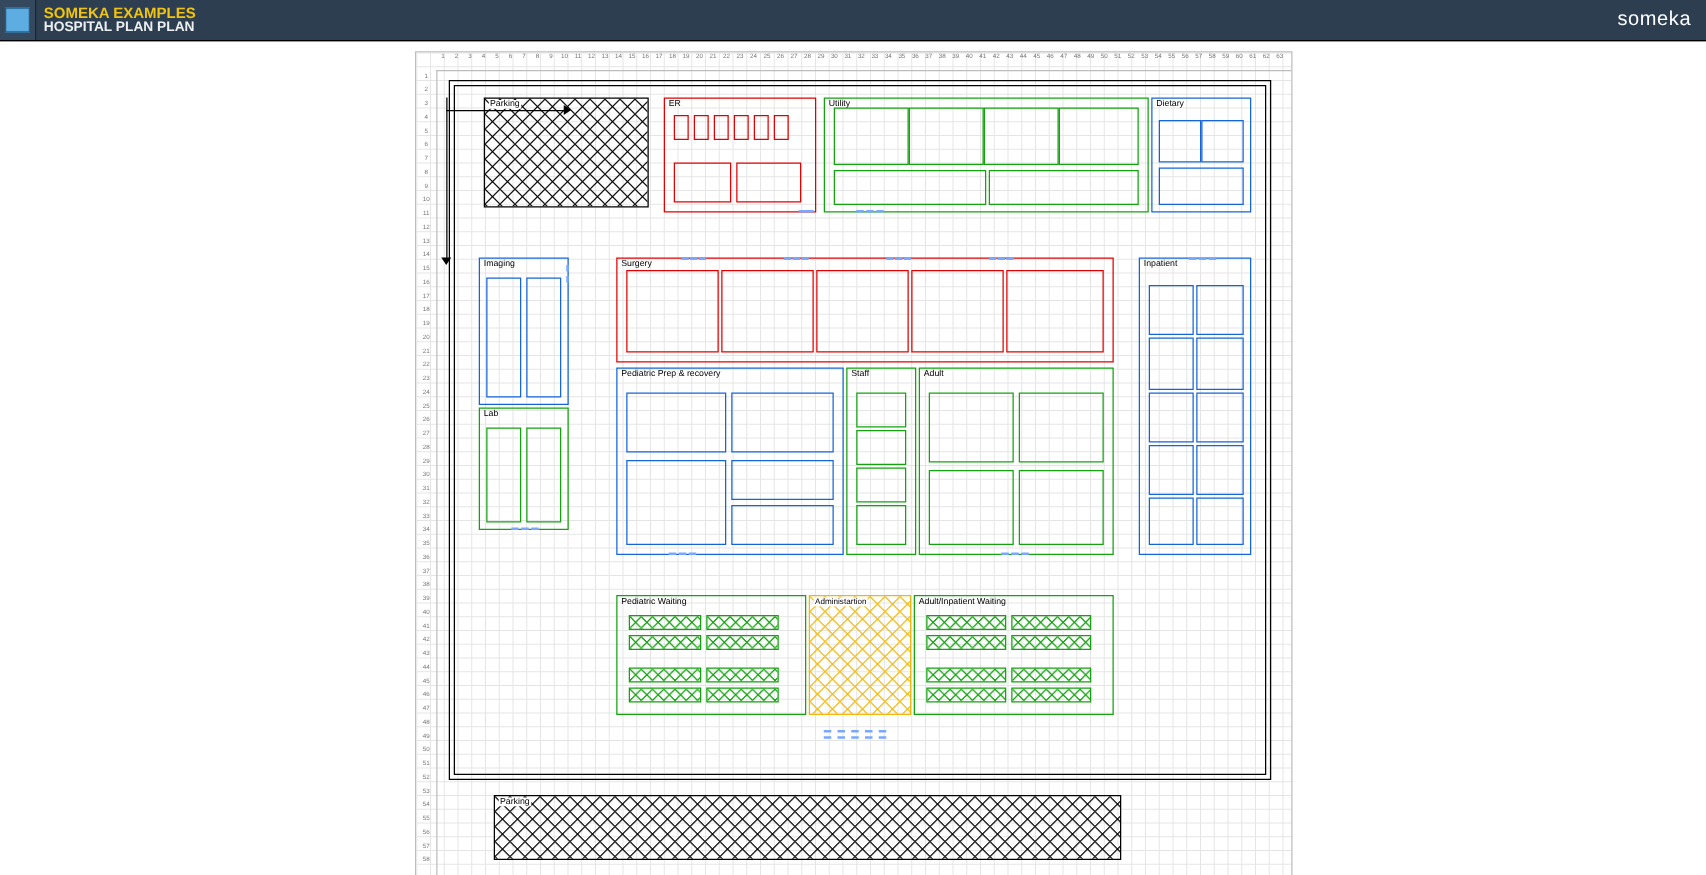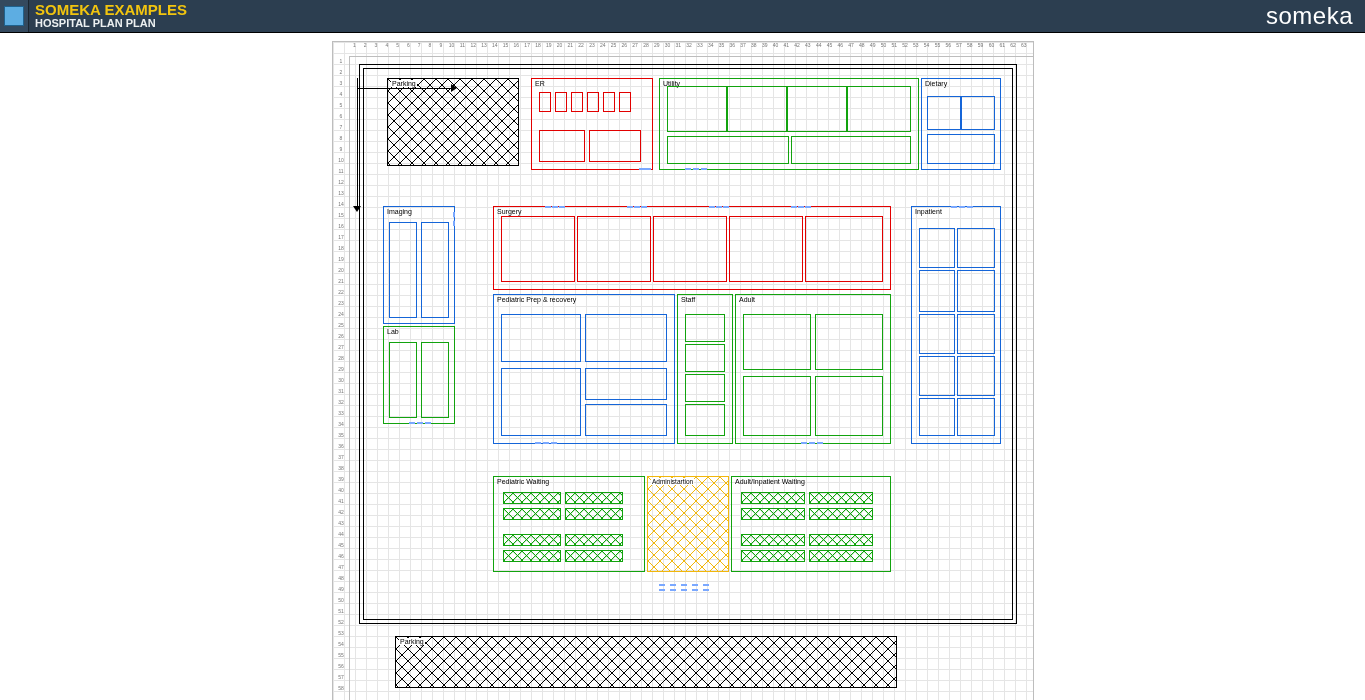--- a/index.html
+++ b/index.html
@@ -1,22 +1,22 @@
 <!DOCTYPE html>
 <html><head>
 <meta charset="utf-8">
 <style>
   html,body{margin:0;padding:0;font-family:Arial,Helvetica,sans-serif;background:#fff;}
   .header{background:#2c3e50;height:32px;display:flex;align-items:stretch;border-bottom:1px solid #000;position:relative;}
   .header .iconbox{width:28px;background:#34495e;display:flex;align-items:center;justify-content:center;border-right:1px solid #1a2530;}
   .header .iconbox .ic{width:18px;height:18px;background:#5dade2;border:1px solid #1f618d;}
   .header .titles{display:flex;flex-direction:column;justify-content:center;padding-left:6px;line-height:1.05;}
-  .header .brand{color:#f1c40f;font-size:15px;font-weight:bold;}
+  .header .brand{color:#f1c40f;font-size:12px;font-weight:bold;}
   .header .title{color:#ecf0f1;font-size:11px;font-weight:bold;}
-  .header .right{position:absolute;right:12px;top:0;height:32px;display:flex;align-items:center;color:#fff;font-size:24px;letter-spacing:.5px;}
+  .header .right{position:absolute;right:12px;top:0;height:32px;display:flex;align-items:center;color:#fff;font-size:16px;letter-spacing:.5px;}
   .stage{position:relative;margin:8px auto 0 auto;width:1365px;height:660px;}
   .canvaswrap{position:absolute;left:332px;top:0;width:700px;height:660px;border:1px solid #bdbdbd;overflow:hidden;}
   
   .grid{
     position:absolute;inset:0;
     background-image:
       linear-gradient(to right,#e5e5e5 1px,transparent 1px),
       linear-gradient(to bottom,#e5e5e5 1px,transparent 1px);
     background-size:11px 11px;
   }

